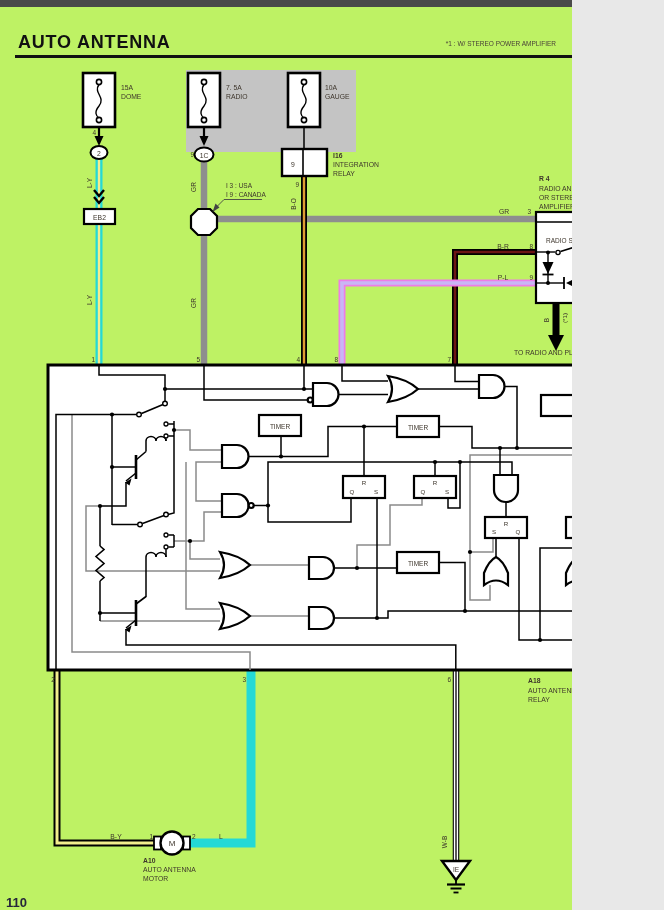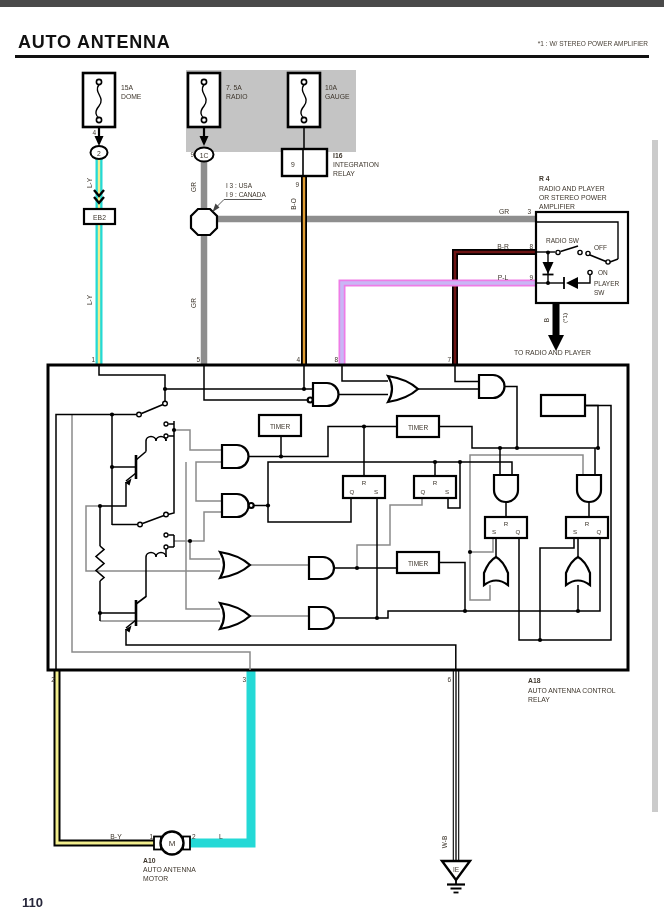--- a/index.html
+++ b/index.html
@@ -1,24 +1,24 @@
 <!DOCTYPE html>
 <html style="--c-cyan: #24d9d6; --c-stripe_yellow: #f2ee8e; --c-wire_gray: #8e8e8e; --c-orange: #de9c33; --c-maroon: #6d1414; --c-pink: #ee7ce6; --c-violet: #c9b6f5; --c-panel: #c4c4c4; --c-bar: #4a4a4a;"><head>
 <meta charset="utf-8">
 <style>
   html,body{margin:0;padding:0;background:#e8e8e8;}
-  .page{position:relative;width:664px;height:910px;background:#ffffff;overflow:hidden;
+  .page{position:relative;width:572px;height:910px;background:#bef264;overflow:hidden;
         font-family:"Liberation Sans",sans-serif;}
   .topbar{position:absolute;left:0;top:0;width:664px;height:7px;background:var(--c-bar);}
   .rightstrip{position:absolute;left:652px;top:140px;width:6px;height:672px;background:#cbcbcb;}
   .title{position:absolute;left:18px;top:32px;font-size:18px;font-weight:bold;
          letter-spacing:0.8px;color:#111;}
   .note{position:absolute;right:16px;top:40px;font-size:6.5px;color:#4a4238;}
   .rule{position:absolute;left:15px;top:55px;width:634px;height:2.6px;background:#111;}
-  .pagenum{position:absolute;left:22px;top:895px;font-size:13px;font-weight:bold;color:#26263a;}
+  .pagenum{position:absolute;left:6px;top:895px;font-size:13px;font-weight:bold;color:#26263a;}
   svg{position:absolute;left:0;top:0;}
   svg text{font-family:"Liberation Sans",sans-serif;fill:#3d352b;}
   .t7{font-size:6.8px}.t65{font-size:6.5px}.t6{font-size:6.2px}
   .bold{font-weight:bold}.mid{text-anchor:middle}.end{text-anchor:end}
   .ln{stroke:#000;stroke-width:1.5;fill:none}
   .lng{stroke:#8a8a8a;stroke-width:1.5;fill:none}
   .cmp{stroke:#000;stroke-width:2.2;fill:#fff}
   .thin{stroke:#000;stroke-width:1.4;fill:none}
 </style>
 </head>

